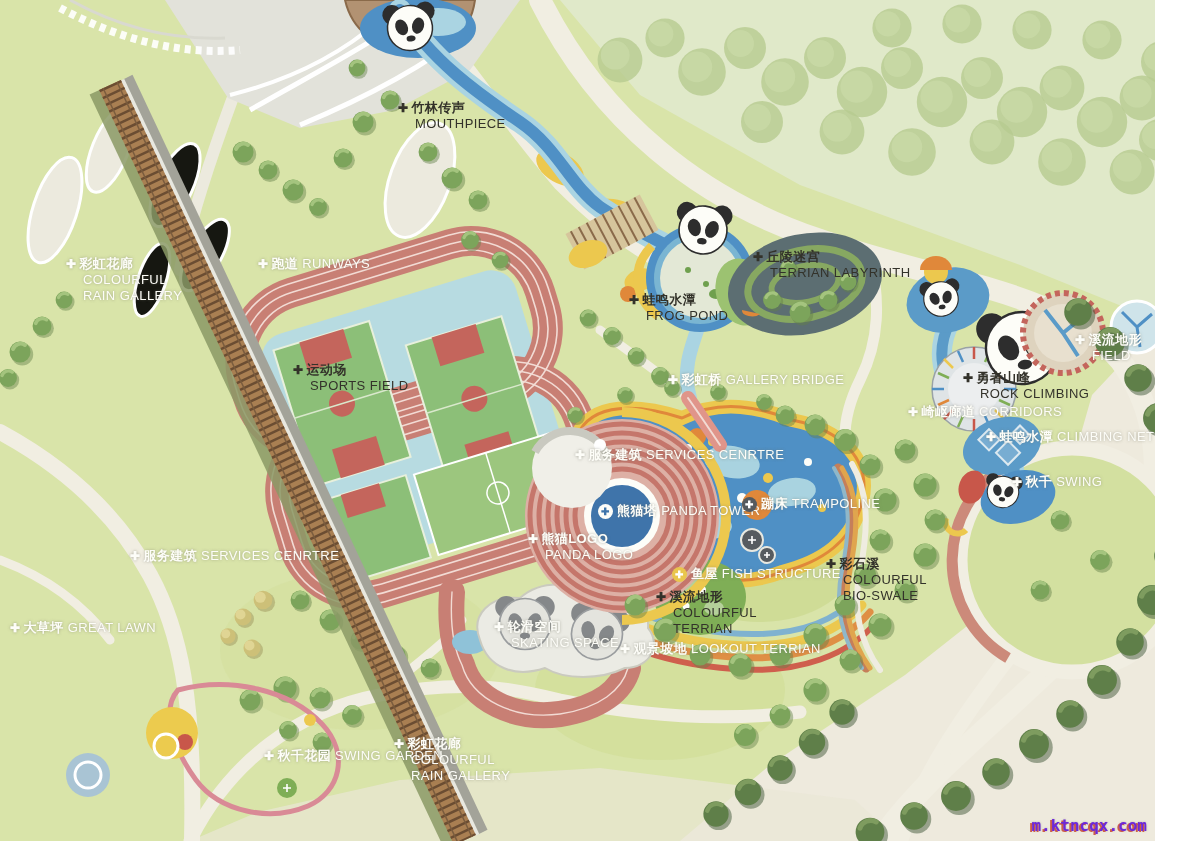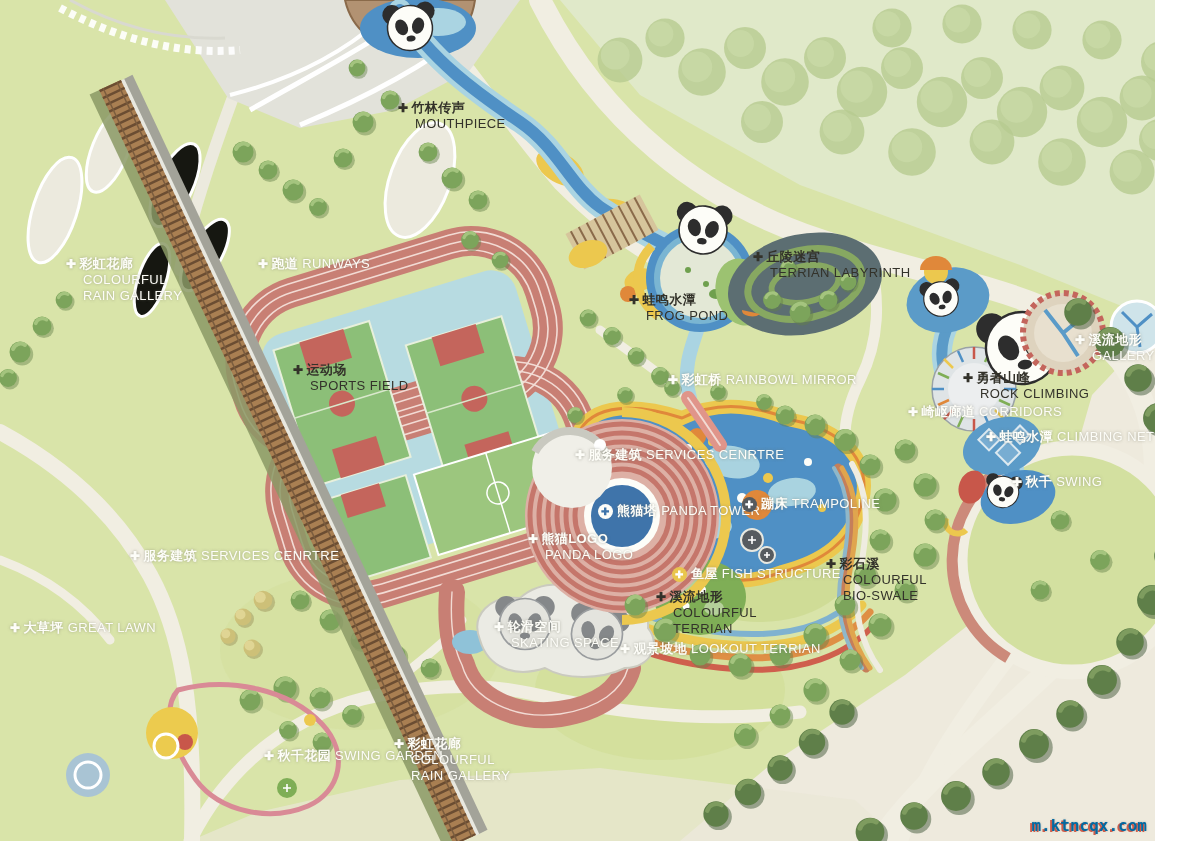--- a/index.html
+++ b/index.html
@@ -11,21 +11,21 @@
   .lbl .en{font-size:13px;padding-left:17px;}
   .lbl.one .en{display:inline;padding-left:4px;}
   .lbl.light{color:#fdfdf8;text-shadow:0 0 3px rgba(110,110,95,.55);}
   .lbl.dark{color:#33322a;}
   .plus{font-weight:700;margin-right:3px;font-size:12px;display:inline-block;}
   .plus.badge{width:15px;height:15px;line-height:15px;text-align:center;border-radius:50%;margin-right:4px;font-size:10px;}
   .plus.badge.yellow{background:#e9c64d;color:#fff;text-shadow:none;}
   .plus.badge.dk{background:#555a5e;color:#fff;text-shadow:none;}
   .plus.badge.wh{background:#fdfdf8;color:#3f74aa;text-shadow:none;}
   #watermark{position:absolute;right:8px;bottom:6px;font-family:"DejaVu Sans Mono",monospace;
-    font-size:16px;font-weight:700;color:#0369a1;text-shadow:-2px 1px 0 rgba(198,60,40,.8),0 0 2px rgba(120,120,120,.5);}
+    font-size:16px;font-weight:700;color:#6d28d9;text-shadow:-2px 1px 0 rgba(198,60,40,.8),0 0 2px rgba(120,120,120,.5);}
 </style>
 </head>
 <body>
 
 <div id="stage">
 
 <svg width="1181" height="841" viewBox="0 0 1181 841">
   <defs>
     <g id="tL">
           <circle cx="2.2" cy="2.4" r="11" fill="#64804a" opacity=".45"></circle>
@@ -498,21 +498,21 @@
     <div class="en">TERRIAN LABYRINTH</div>
   </div>
   <div class="lbl light one" style="left:258px;top:256px">
     <span class="plus">✚</span><span class="zh">跑道</span><span class="en">RUNWAYS</span>
   </div>
   <div class="lbl dark" style="left:293px;top:362px">
     <div><span class="plus">✚</span><span class="zh">运动场</span></div>
     <div class="en">SPORTS FIELD</div>
   </div>
   <div class="lbl light one" style="left:668px;top:372px">
-    <span class="plus">✚</span><span class="zh">彩虹桥</span><span class="en">RAINBOWL MIRROR</span>
+    <span class="plus">✚</span><span class="zh">彩虹桥</span><span class="en">GALLERY BRIDGE</span>
   </div>
   <div class="lbl light one" style="left:575px;top:447px">
     <span class="plus">✚</span><span class="zh">服务建筑</span><span class="en">SERVICES CENRTRE</span>
   </div>
   <div class="lbl light one" style="left:598px;top:503px">
     <span class="plus badge wh">✚</span><span class="zh">熊猫塔</span><span class="en">PANDA TOWER</span>
   </div>
   <div class="lbl light" style="left:528px;top:531px">
     <div><span class="plus">✚</span><span class="zh">熊猫LOGO</span></div>
     <div class="en">PANDA LOGO</div>
@@ -532,21 +532,21 @@
     <div><span class="plus">✚</span><span class="zh">彩石溪</span></div>
     <div class="en">COLOURFUL</div>
     <div class="en">BIO-SWALE</div>
   </div>
   <div class="lbl dark" style="left:963px;top:370px">
     <div><span class="plus">✚</span><span class="zh">勇者山峰</span></div>
     <div class="en">ROCK CLIMBING</div>
   </div>
   <div class="lbl light" style="left:1075px;top:332px">
     <div><span class="plus">✚</span><span class="zh">溪流地形</span></div>
-    <div class="en">GALLERY</div>
+    <div class="en">FIELD</div>
   </div>
   <div class="lbl light one" style="left:908px;top:404px">
     <span class="plus">✚</span><span class="zh">崎岖廊道</span><span class="en">CORRIDORS</span>
   </div>
   <div class="lbl light one" style="left:986px;top:429px">
     <span class="plus">✚</span><span class="zh">蛙鸣水潭</span><span class="en">CLIMBING NET</span>
   </div>
   <div class="lbl light one" style="left:1012px;top:474px">
     <span class="plus">✚</span><span class="zh">秋千</span><span class="en">SWING</span>
   </div>

